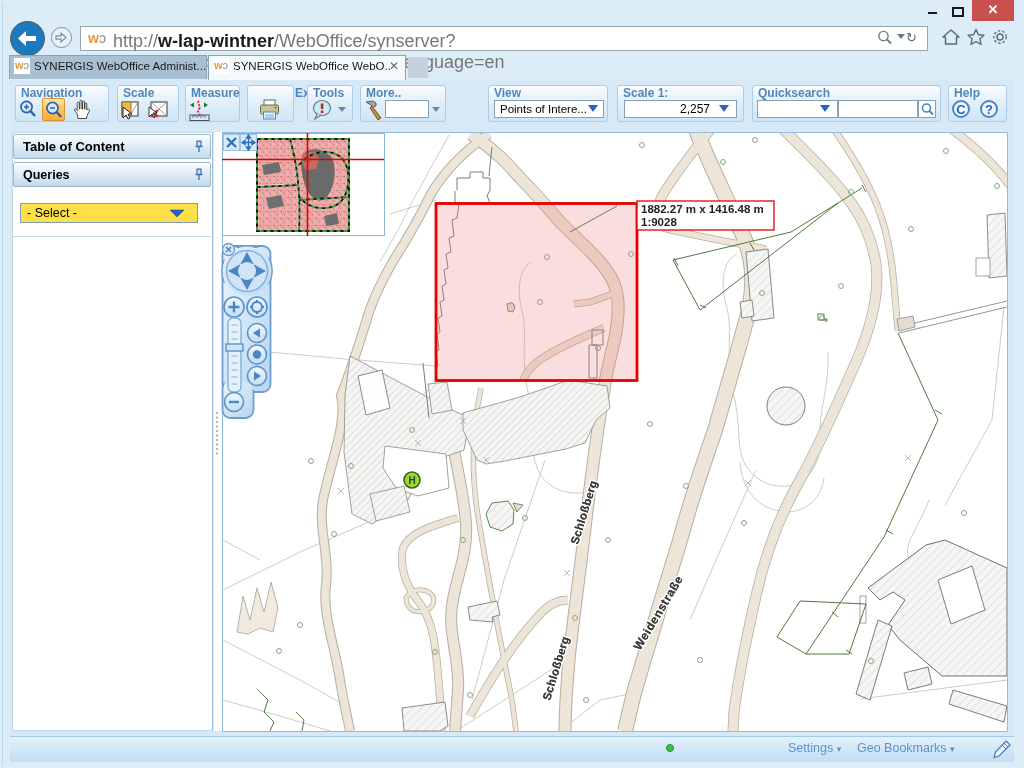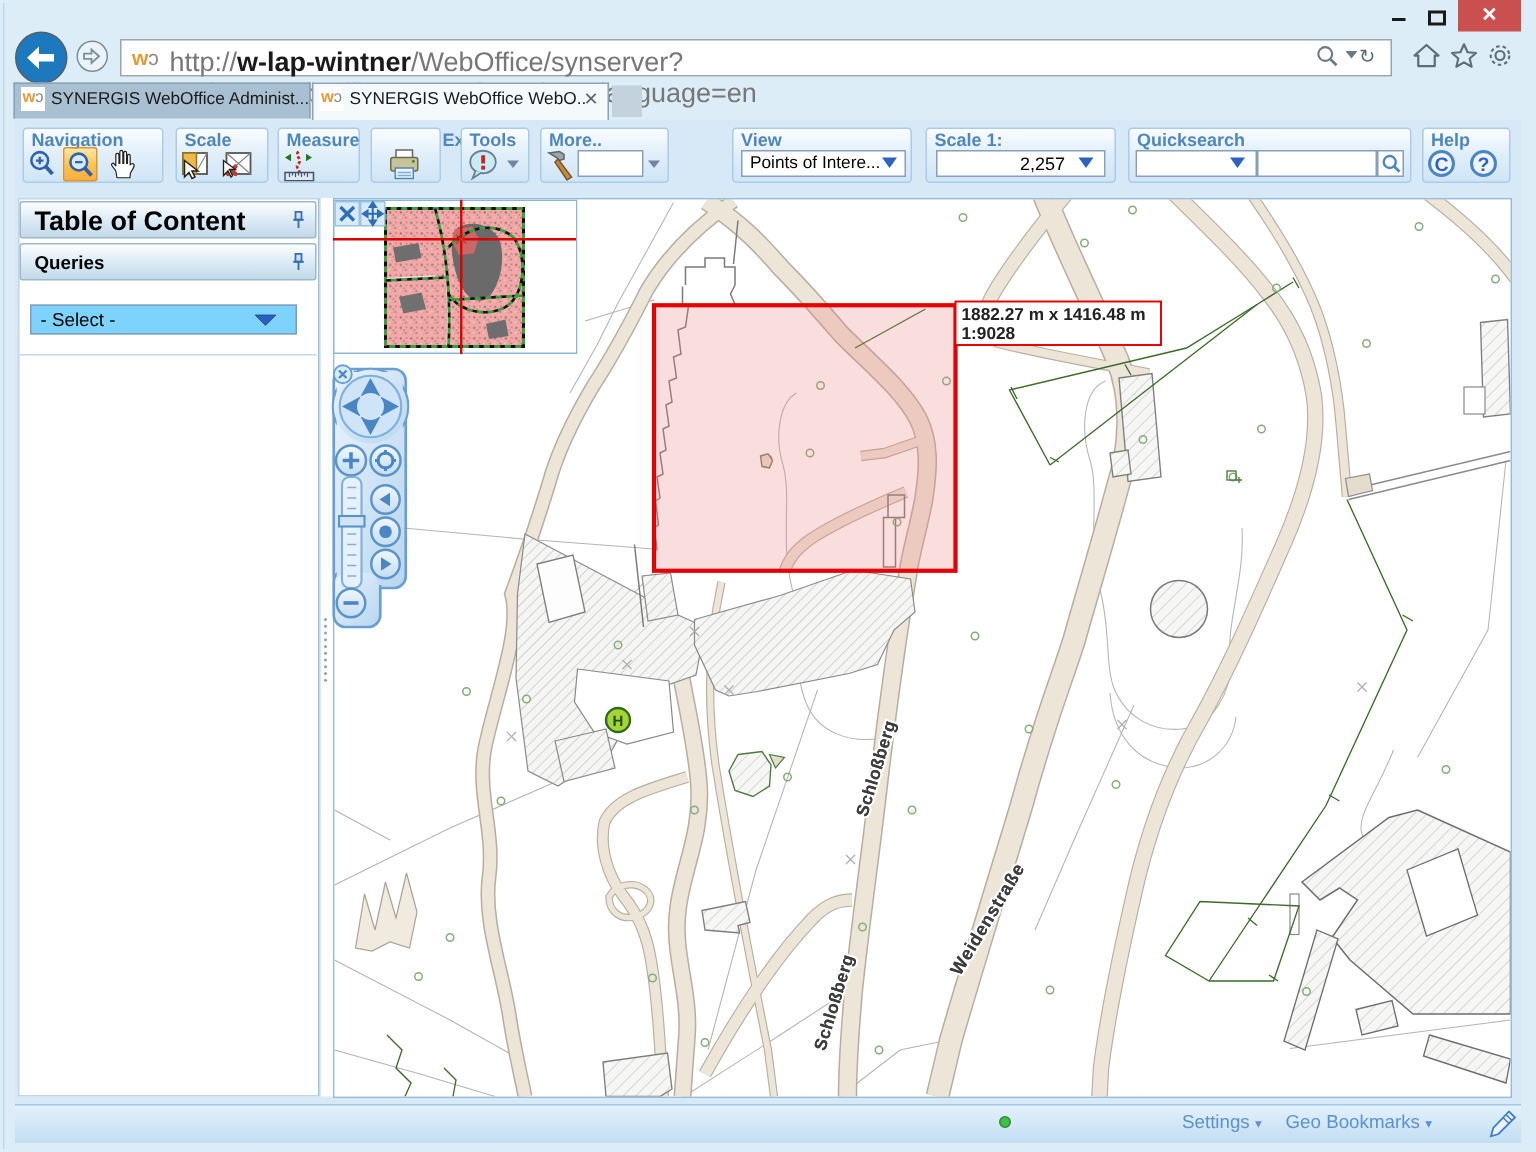--- a/index.html
+++ b/index.html
@@ -208,35 +208,35 @@
       <circle cx="3" cy="16.5" r="1"></circle>
       <circle cx="3" cy="21" r="1"></circle>
       <circle cx="3" cy="25.5" r="1"></circle>
       <circle cx="3" cy="30" r="1"></circle>
       <circle cx="3" cy="34.5" r="1"></circle>
       <circle cx="3" cy="39" r="1"></circle>
       <circle cx="3" cy="43.5" r="1"></circle>
     </g>
 </svg>
 
-<div class="abs" style="left:13px;top:134px;width:198px;height:25px;background:linear-gradient(#fdfeff,#dcebf6 50%,#c3d9ea);border:1px solid #9db7cb;border-radius:2px;font-size:18px;font-weight:bold;color:#000;line-height:24px;padding-left:9px;">Table of Content</div>
+<div class="abs" style="left:13px;top:134px;width:198px;height:25px;background:linear-gradient(#fdfeff,#dcebf6 50%,#c3d9ea);border:1px solid #9db7cb;border-radius:2px;font-size:13px;font-weight:bold;color:#000;line-height:24px;padding-left:9px;">Table of Content</div>
 
 <svg class="abs" style="left:193px;top:140px;" width="12" height="13" viewBox="0 0 12 13">
     <path d="M4,1.2 L8,1.2 L8,6.5 L4,6.5 Z" fill="#cfe2f4" stroke="#3a6fb0" stroke-width="1.2"></path>
     <path d="M2.5,6.5 L9.5,6.5 M6,6.5 L6,12" stroke="#3a6fb0" stroke-width="1.3" fill="none"></path>
   </svg>
 
 <div class="abs" style="left:13px;top:162px;width:198px;height:25px;background:linear-gradient(#fdfeff,#dcebf6 50%,#c3d9ea);border:1px solid #9db7cb;border-radius:2px;font-size:12.5px;font-weight:bold;color:#000;line-height:24px;padding-left:9px;">Queries</div>
 
 <svg class="abs" style="left:193px;top:168px;" width="12" height="13" viewBox="0 0 12 13">
     <path d="M4,1.2 L8,1.2 L8,6.5 L4,6.5 Z" fill="#cfe2f4" stroke="#3a6fb0" stroke-width="1.2"></path>
     <path d="M2.5,6.5 L9.5,6.5 M6,6.5 L6,12" stroke="#3a6fb0" stroke-width="1.3" fill="none"></path>
   </svg>
 
-<div class="abs" style="left:20px;top:203px;width:178px;height:20px;background:#7dd3fc;border:1px solid #7f9db9;font-size:12.5px;color:#000;line-height:18px;padding-left:6px;">- Select -</div>
+<div class="abs" style="left:20px;top:203px;width:178px;height:20px;background:#fde047;border:1px solid #7f9db9;font-size:12.5px;color:#000;line-height:18px;padding-left:6px;">- Select -</div>
 <svg class="abs" style="left:169px;top:209px;" width="16" height="9" viewBox="0 0 16 9">
     <path d="M1,1 L15,1 L8,8 Z" fill="#2b5fc0" stroke="#1d3f8f" stroke-width="0.5"></path>
   </svg>
 
 <div class="abs" style="left:13px;top:236px;width:198px;height:1px;background:#c8d8e4;"></div>
 
 <div class="abs" style="left:222px;top:132px;width:786px;height:600px;background:#fff;border:1px solid #92bbdc;"></div>
 <svg class="abs" style="left:223px;top:133px;" width="784" height="598" viewBox="223 133 784 598">
 <defs>
 <pattern id="hatch" width="5" height="5" patternTransform="rotate(45)" patternUnits="userSpaceOnUse">

